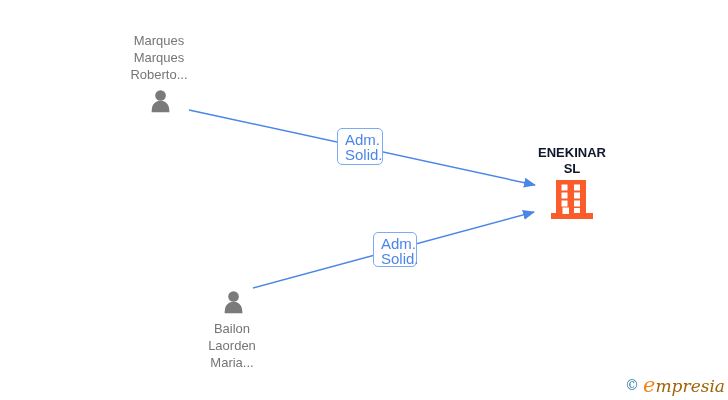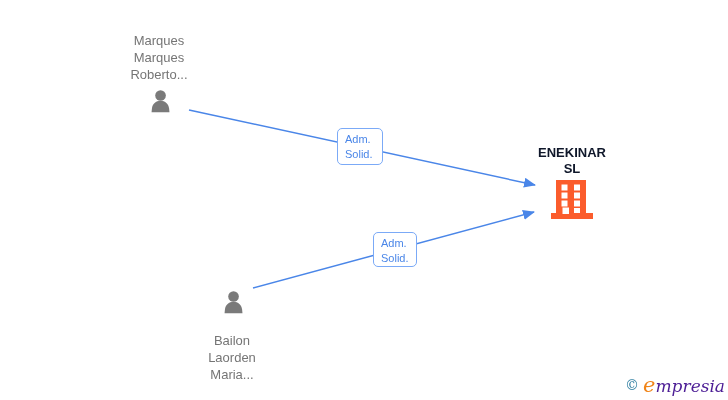--- a/index.html
+++ b/index.html
@@ -15,34 +15,34 @@
 
   .node-label{
     position:absolute;z-index:2;
     color:#757575;
     font-size:13px;line-height:17px;
     text-align:center;
     white-space:pre-line;
     cursor:pointer;
   }
   .person1-label{left:99px;top:32px;width:120px;}
-  .person2-label{left:172px;top:332px;width:120px;}
+  .person2-label{left:172px;top:320px;width:120px;}
   .company-label{
     left:512px;top:145px;width:120px;
     font-weight:bold;color:#0f172a;
     line-height:16px;
   }
 
   .edge-label{
     position:absolute;z-index:3;
     background:#ffffff;
     border:1.5px solid #7baaf7;
     border-radius:5px;
     color:#4a86e8;
-    font-size:11px;line-height:15px;
+    font-size:15px;line-height:15px;
     padding:3px 6px 0 7px;
     white-space:pre-line;
     box-sizing:border-box;
   }
   .edge-label-1{left:337px;top:128px;width:46px;height:37px;}
   .edge-label-2{left:373px;top:232px;width:44px;height:35px;}
 
   .watermark{
     position:absolute;z-index:2;
     right:3px;bottom:3px;
@@ -55,21 +55,21 @@
     color:#2e7ea1;
     font-size:14px;
     vertical-align:2px;
     margin-right:4px;
   }
   .watermark .brand-e{
     color:#f08418;
     font-size:21px;
   }
   .watermark .brand-rest{
-    color:#4c1d95;
+    color:#a16207;
     font-size:17px;
   }
 </style>
 </head>
 <body>
 
 <div class="canvas">
 
   <svg class="graph-svg" width="728" height="400" viewBox="0 0 728 400">
     <defs>

